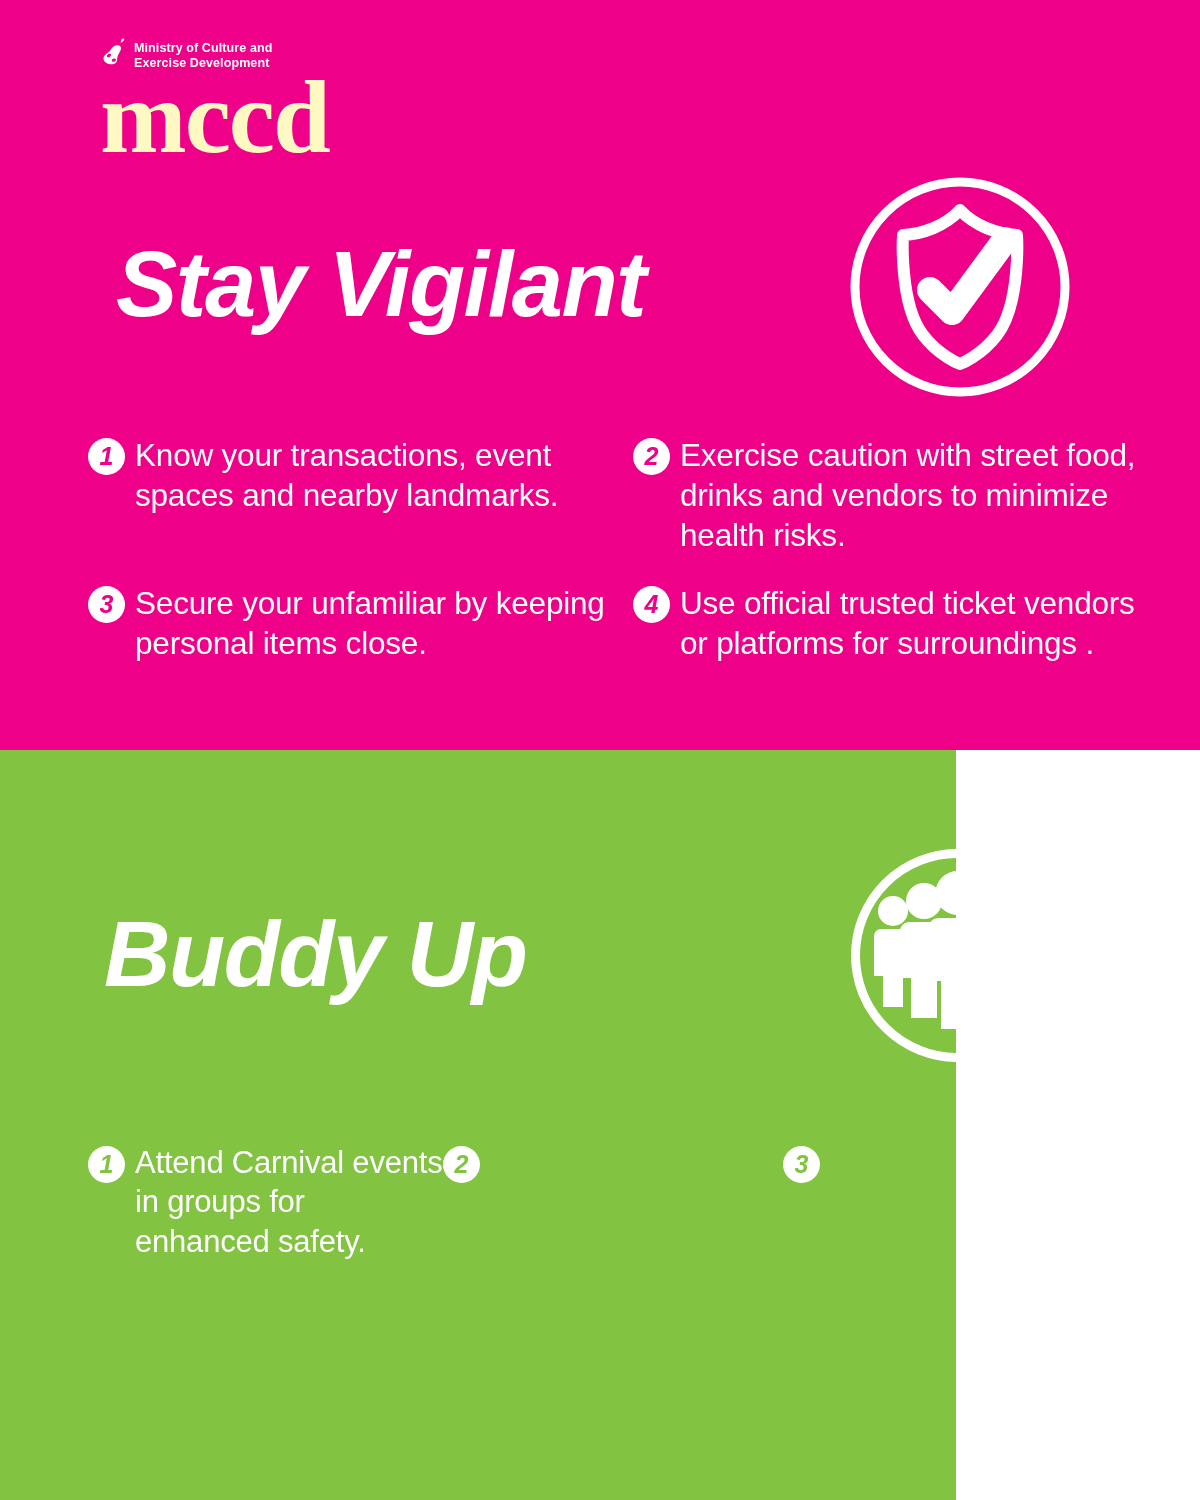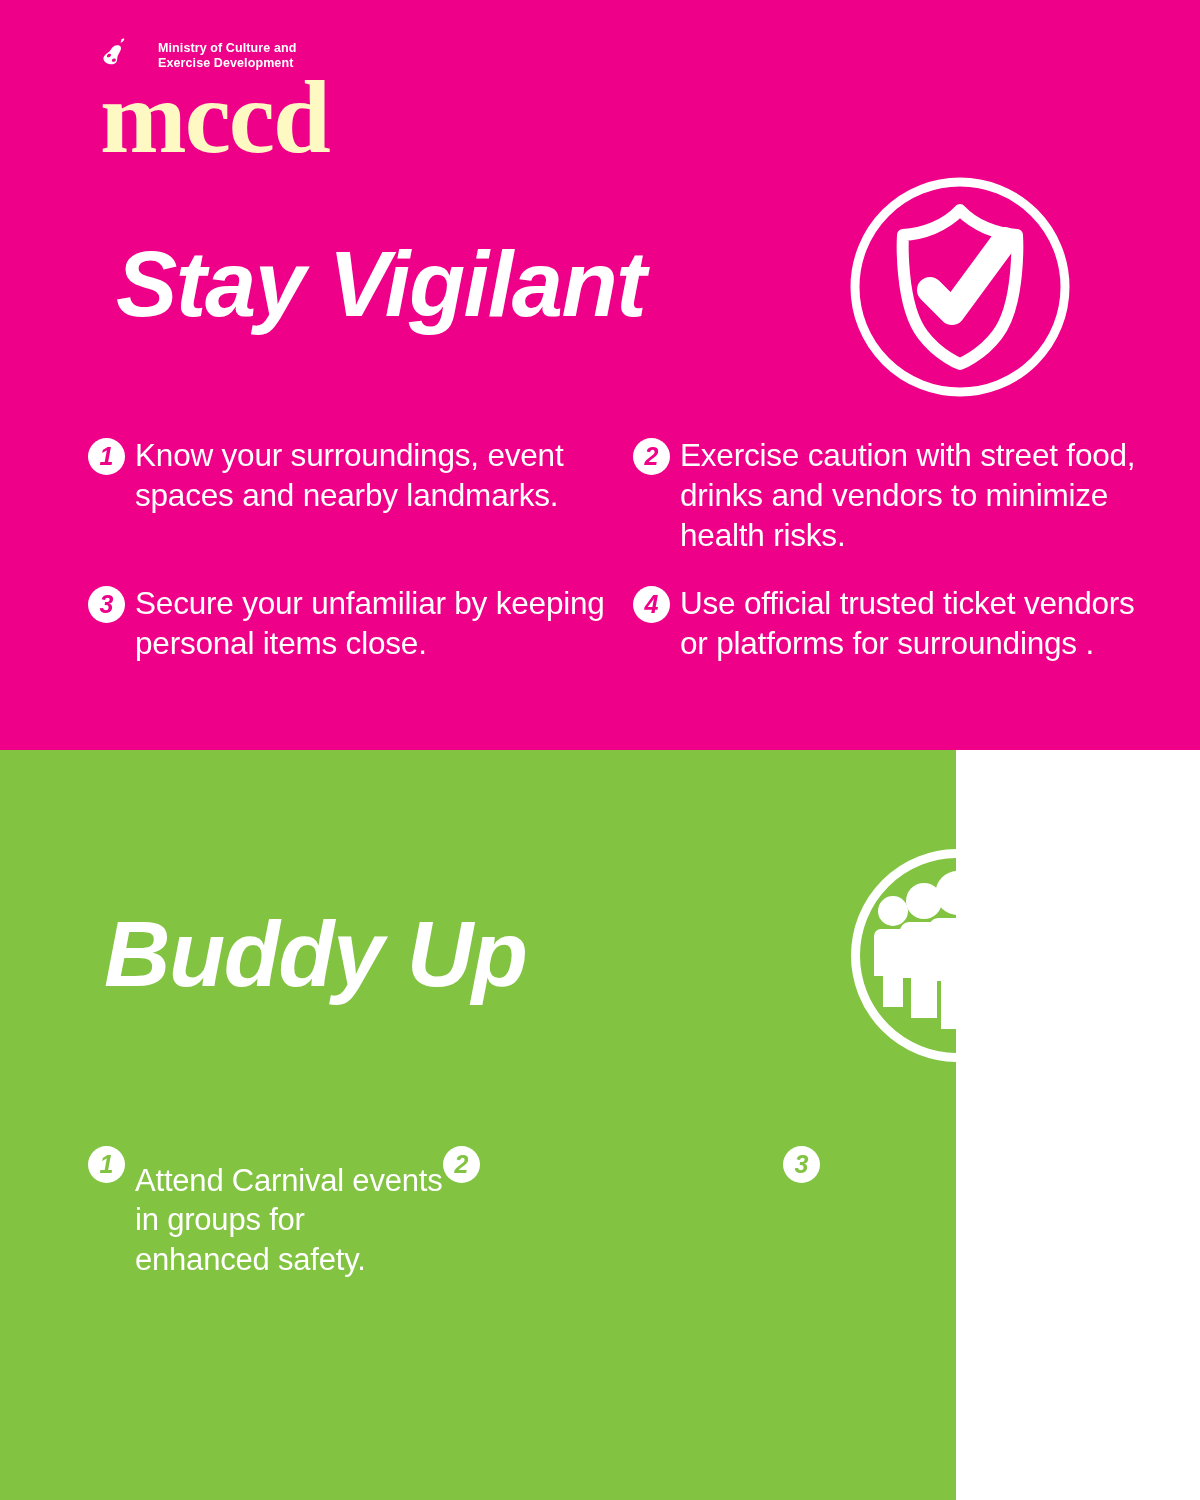--- a/index.html
+++ b/index.html
@@ -59,21 +59,20 @@
     margin-top: 0px;
   }
   .logo-ministry {
     color: #ffffff;
     font-size: 12.5px;
     font-weight: bold;
     line-height: 1.22;
     letter-spacing: 0.1px;
     padding-top: 3px;
     white-space: pre-line;
-    margin-left: 24px;
   }
   .logo-word {
     margin-top: 2px;
     margin-left: -2px;
     color: #fef9c3;
     font-size: 104px;
     font-weight: bold;
     line-height: 0.78;
     letter-spacing: -2px;
     font-family: Liberation Serif, serif;
@@ -146,21 +145,21 @@
   .section-pink .num { color: #ee0089; }
   .section-green .num { color: #82c341; }
 
   .tip-text {
     color: #ffffff;
     font-size: 31.5px;
     line-height: 1.27;
     font-weight: normal;
     letter-spacing: -0.2px;
   }
-  .tips-green .tip-text { font-size: 31px; margin-top: 18px; }
+  .tips-green .tip-text { font-size: 31px; }
 </style>
 </head>
 <body>
 
 <div class="poster">
 
   <div class="section-pink">
 
     <div class="logo">
       <div class="logo-top">
@@ -179,21 +178,21 @@
 
     <svg class="badge-icon badge-shield" viewBox="0 0 230 230">
       <circle cx="115" cy="115" r="105" fill="none" stroke="#ffffff" stroke-width="9"></circle>
       <path d="M115 38 C100 54 78 62 58 63 C58 63 54 132 78 163 C94 184 115 192 115 192 C115 192 136 184 152 163 C176 132 172 63 172 63 C152 62 130 54 115 38 Z" fill="none" stroke="#ffffff" stroke-width="12" stroke-linejoin="round"></path>
       <path d="M85 118 L107 140 L160 68" fill="none" stroke="#ffffff" stroke-width="26" stroke-linecap="round" stroke-linejoin="round"></path>
     </svg>
 
     <div class="tips-pink">
       <div class="tip">
         <div class="num">1</div>
-        <div class="tip-text">Know your surroundings, event spaces and nearby landmarks.</div>
+        <div class="tip-text">Know your transactions, event spaces and nearby landmarks.</div>
       </div>
       <div class="tip">
         <div class="num">2</div>
         <div class="tip-text">Exercise caution with street food, drinks and vendors to minimize health risks.</div>
       </div>
       <div class="tip">
         <div class="num">3</div>
         <div class="tip-text">Secure your unfamiliar by keeping personal items close.</div>
       </div>
       <div class="tip">

